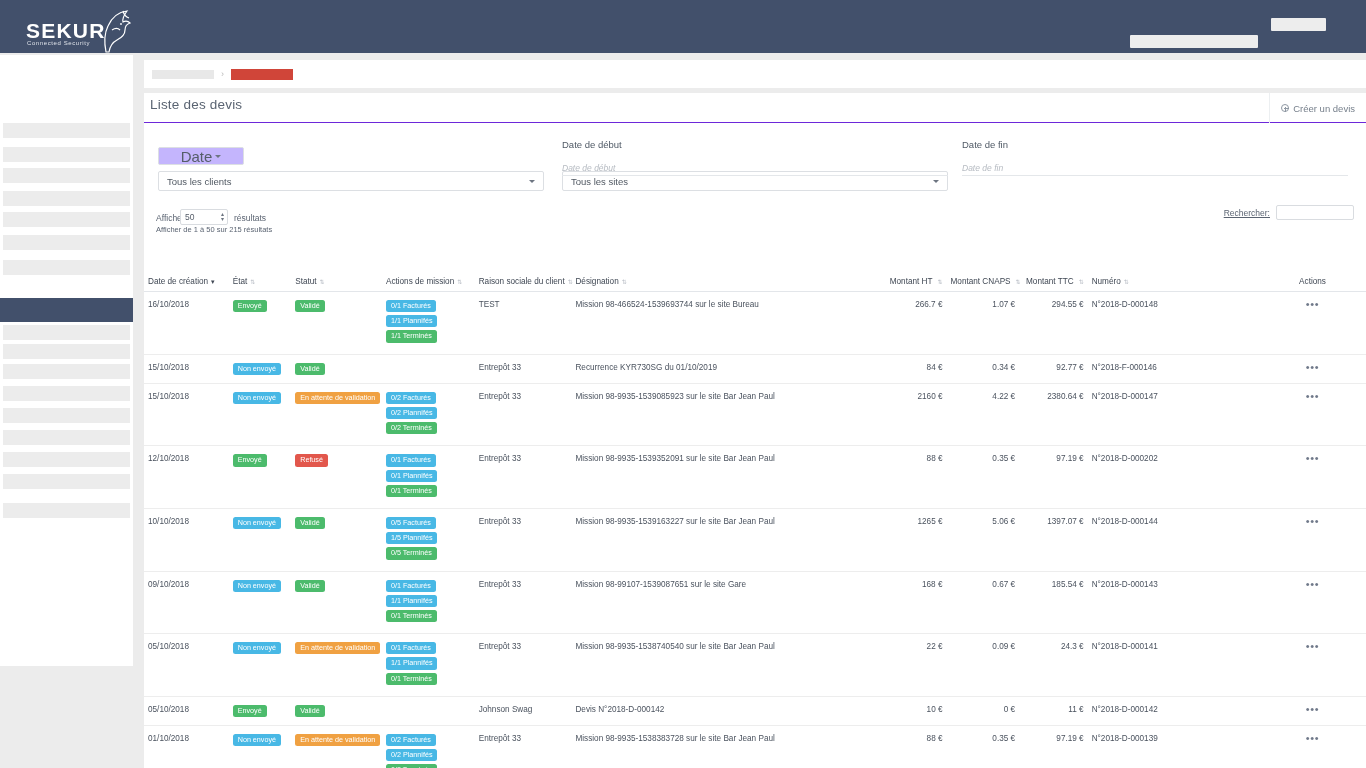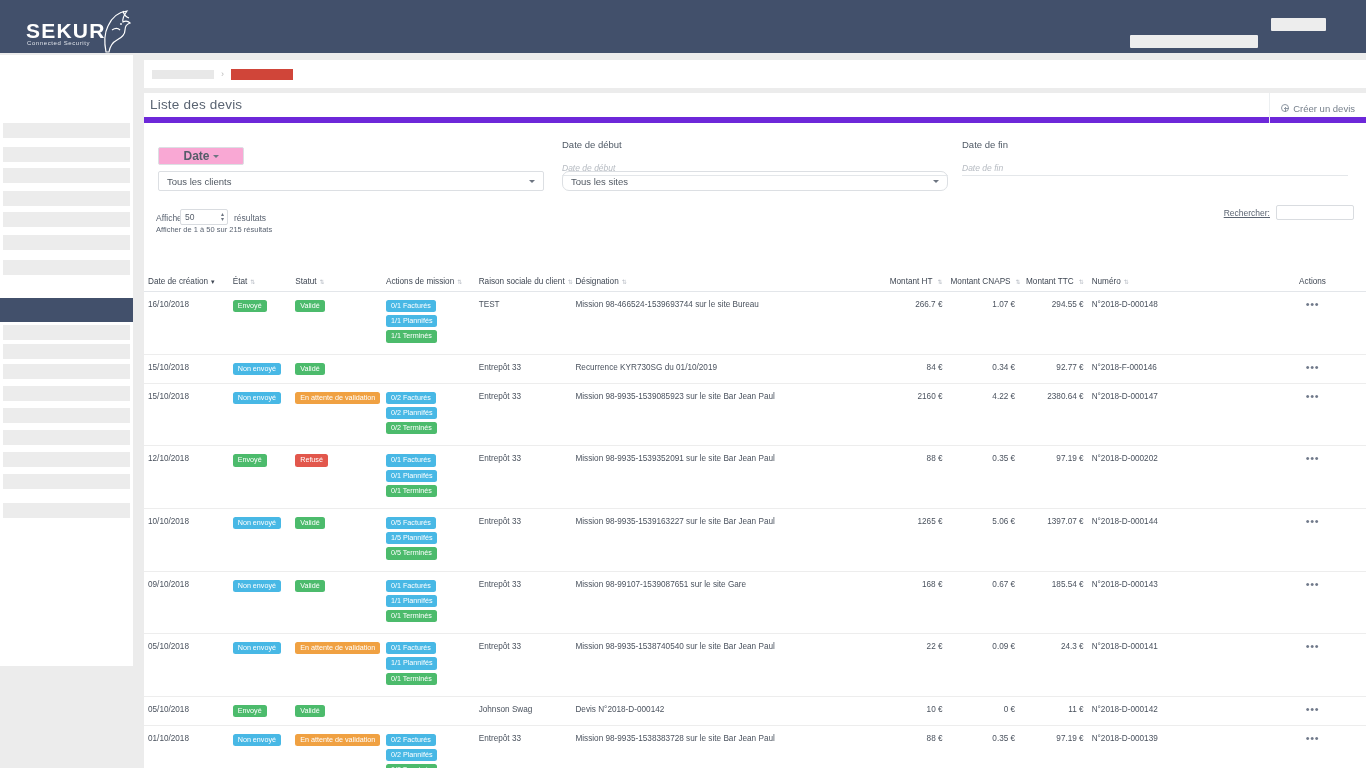--- a/index.html
+++ b/index.html
@@ -72,21 +72,21 @@
   }
   .crumb-ph { width: 62px; height: 9px; background: #e8e8e8; }
   .crumb-sep { margin: 0 7px; font-size: 9px; color: #b9b9b9; line-height: 1; }
   .crumb-active { width: 62px; height: 11px; background: #d04539; }
 
   .panel {
     position: absolute; left: 0; top: 38px; width: 1222px; height: 675px;
     background: #ffffff;
   }
   .panel-head {
-    position: relative; height: 30px; border-bottom: 6px solid #6d28d9;
+    position: relative; height: 30px; border-bottom: 1px solid #6d28d9;
     display: flex; align-items: center;
   }
   .panel-title {
     position: absolute; left: 6px; top: 4px;
     font-size: 13.5px; color: #5a6472; font-weight: 400;
     letter-spacing: .2px;
   }
   .create-btn {
     position: absolute; right: 0px; top: 0px; height: 30px;
     border-left: 1px solid #eceff1;
@@ -101,41 +101,40 @@
   .circ-plus:before, .circ-plus:after {
     content: ""; position: absolute; background: #8f98a3;
   }
   .circ-plus:before { left: 1.5px; top: 3px; width: 5px; height: 1px; }
   .circ-plus:after  { top: 1.5px; left: 3px; height: 5px; width: 1px; }
 
   
   .filters { position: relative; height: 86px; }
   .btn-date {
     position: absolute; left: 14px; top: 24px; width: 86px; height: 18px;
-    border: 1px solid #dcdfe3; border-radius: 2px; background: #f9a8d4;
-    font-size: 12px; color: #555d69;
+    border: 1px solid #dcdfe3; border-radius: 2px; background: #c4b5fd;
+    font-size: 15px; color: #555d69;
     display: flex; align-items: center; justify-content: center; gap: 3px;
     cursor: pointer;
-    font-weight: bold;
   }
   .caret {
     width: 0; height: 0; border-left: 3px solid transparent;
     border-right: 3px solid transparent; border-top: 3.5px solid #6d7581;
     display: inline-block;
   }
   .select-box {
     position: absolute; height: 20px;
     border: 1px solid #dcdfe3; border-radius: 2px; background: #fff;
     font-size: 9.5px; color: #505862;
     display: flex; align-items: center; padding: 0 8px;
     cursor: pointer;
   }
   .select-box .caret { position: absolute; right: 8px; top: 8px; }
   #sel-clients { left: 14px; top: 48px; width: 386px; }
-  #sel-sites   { left: 418px; top: 48px; width: 386px; border-radius: 7px; }
+  #sel-sites   { left: 418px; top: 48px; width: 386px; }
 
   .date-group { position: absolute; }
   #grp-debut { left: 418px; top: 16px; width: 386px; }
   #grp-fin   { left: 818px; top: 16px; width: 386px; }
   .date-label { font-size: 9.5px; color: #4f5965; display: block; margin-bottom: 7px; }
   .date-input {
     width: 100%; height: 15px; border: none; border-bottom: 1px solid #e4e7ea;
     background: transparent; font-size: 8.5px; color: #b6bbc2;
     font-style: italic; font-family: "Liberation Sans", sans-serif;
     outline: none; padding: 0;

